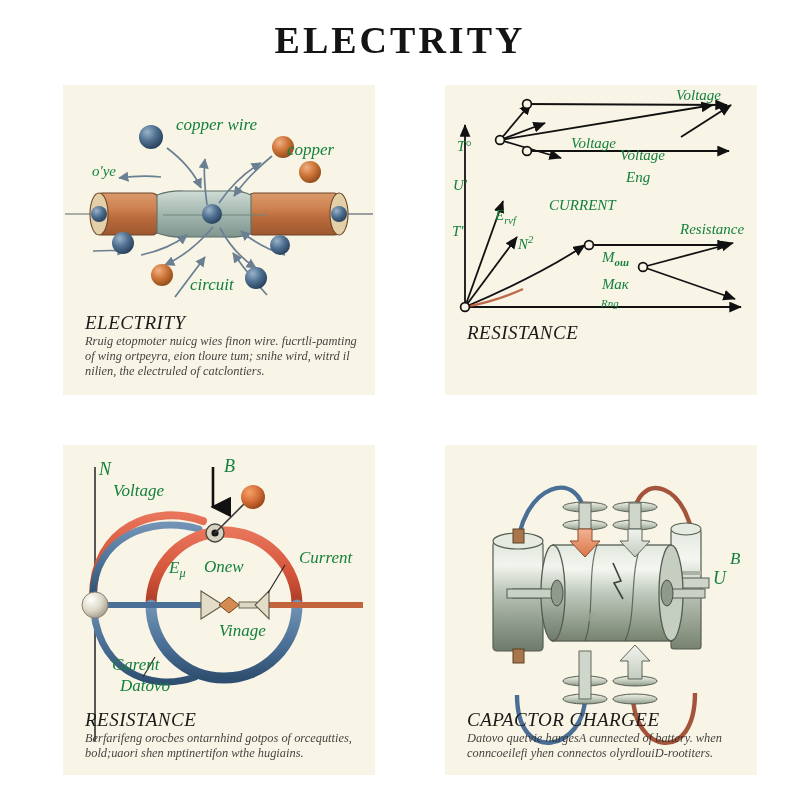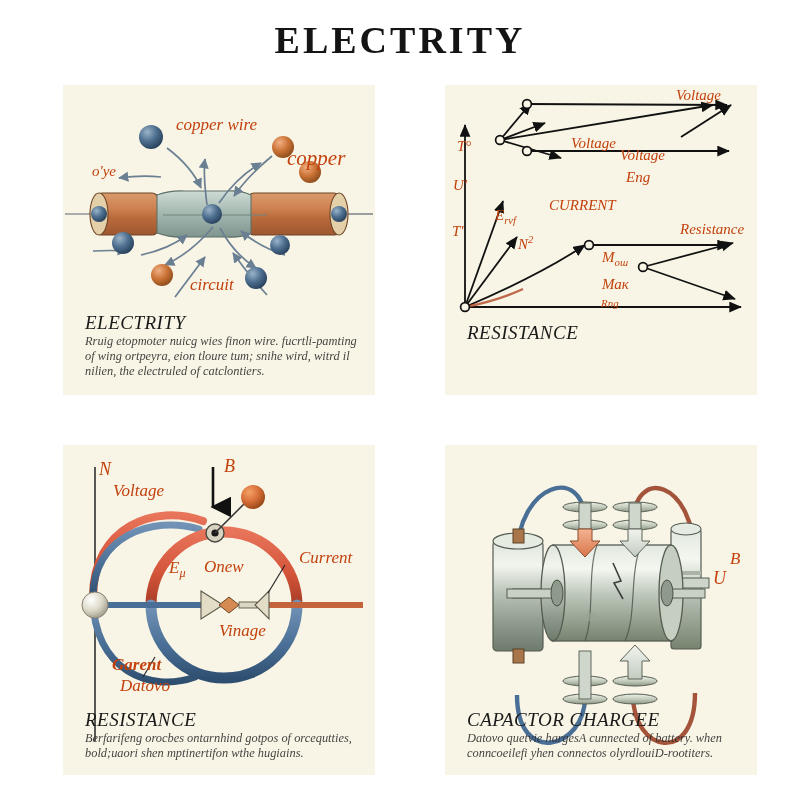--- a/index.html
+++ b/index.html
@@ -19,21 +19,21 @@
     font-family:"Liberation Serif",serif;font-style:italic;
     font-size:19px;color:#1a1a1a;letter-spacing:.5px;line-height:1.05;
   }
   .caption-body{
     font-family:"Liberation Serif",serif;font-style:italic;
     font-size:12.4px;color:#2b2b2b;line-height:1.22;margin-top:1px;
     opacity:.88;
   }
   .lbl{
     position:absolute;font-family:"Liberation Serif",serif;font-style:italic;
-    color:#c2410c;white-space:nowrap;
+    color:#15803d;white-space:nowrap;
   }
   .sup{font-size:.72em;vertical-align:super;font-style:italic;}
   svg{display:block;}
 </style>
 </head>
 <body>
 
 <div id="page-title">ELECTRITY</div>
 
 <div class="panel" style="left:63px;top:85px;width:312px;height:310px;">
@@ -98,21 +98,21 @@
     <circle cx="88" cy="52" r="12" fill="url(#eb)"></circle>
     <circle cx="220" cy="62" r="11" fill="url(#ec)"></circle>
     <circle cx="247" cy="87" r="11" fill="url(#ec)"></circle>
     <circle cx="60" cy="158" r="11" fill="url(#eb)"></circle>
     <circle cx="99" cy="190" r="11" fill="url(#ec)"></circle>
     <circle cx="217" cy="160" r="10" fill="url(#eb)"></circle>
     <circle cx="193" cy="193" r="11" fill="url(#eb)"></circle>
   </svg>
 
   <span class="lbl" style="left:113px;top:30px;font-size:17px;">copper wire</span>
-  <span class="lbl" style="left:224px;top:61px;font-size:21px;">copper</span>
+  <span class="lbl" style="left:224px;top:55px;font-size:17px;">copper</span>
   <span class="lbl" style="left:29px;top:78px;font-size:15px;">o'ye</span>
   <span class="lbl" style="left:127px;top:190px;font-size:17px;">circuit</span>
 
   <div class="caption" style="top:228px;">
     <div class="caption-title">ELECTRITY</div>
     <div class="caption-body">Rruig etopmoter nuicg wies finon wire. fucrtli-pamting of wing ortpeyra, eion tloure tum; snihe wird, witrd il nilien, the electruled of catclontiers.</div>
   </div>
 </div>
 
 <div class="panel" style="left:445px;top:85px;width:312px;height:310px;">
@@ -167,21 +167,21 @@
   <span class="lbl" style="left:12px;top:53px;font-size:15px;">T°</span>
   <span class="lbl" style="left:8px;top:92px;font-size:15px;">U'</span>
   <span class="lbl" style="left:7px;top:138px;font-size:15px;">T'</span>
   <span class="lbl" style="left:50px;top:122px;font-size:15px;">
     <span>E</span><sub style="font-size:.7em;">rvf</sub>
   </span>
   <span class="lbl" style="left:73px;top:148px;font-size:15px;">
     <span>N</span><span class="sup">2</span>
   </span>
   <span class="lbl" style="left:157px;top:164px;font-size:15px;">
-    <span>M</span><sub style="font-size:.72em;">ош</sub>
+    <span>M</span><sub style="font-size:.72em;font-weight:bold;">ош</sub>
   </span>
   <span class="lbl" style="left:157px;top:191px;font-size:15px;text-align:center;">Мак</span>
   <span class="lbl" style="left:156px;top:212px;font-size:11px;">Rng</span>
 
   <div class="caption" style="top:238px;">
     <div class="caption-title">RESISTANCE</div>
   </div>
 </div>
 
 <div class="panel" style="left:63px;top:445px;width:312px;height:330px;">
@@ -245,21 +245,21 @@
 
   <span class="lbl" style="left:36px;top:14px;font-size:18px;">N</span>
   <span class="lbl" style="left:161px;top:11px;font-size:18px;">B</span>
   <span class="lbl" style="left:50px;top:36px;font-size:17px;">Voltage</span>
   <span class="lbl" style="left:236px;top:103px;font-size:17px;">Current</span>
   <span class="lbl" style="left:106px;top:113px;font-size:17px;">
     <span>E</span><sub style="font-size:.72em;">μ</sub>
   </span>
   <span class="lbl" style="left:141px;top:112px;font-size:17px;">Onew</span>
   <span class="lbl" style="left:156px;top:176px;font-size:17px;text-align:right;">Vinage</span>
-  <span class="lbl" style="left:49px;top:210px;font-size:17px;font-weight:bold;">Garent</span>
+  <span class="lbl" style="left:49px;top:210px;font-size:17px;">Garent</span>
   <span class="lbl" style="left:57px;top:231px;font-size:17px;">Datovo</span>
 
   <div class="caption" style="top:265px;">
     <div class="caption-title">RESISTANCE</div>
     <div class="caption-body">Berfarifeng orocbes ontarnhind gotpos of orcequtties, bold;uaori shen mptinertifon wthe hugiains.</div>
   </div>
 </div>
 
 <div class="panel" style="left:445px;top:445px;width:312px;height:330px;">
   <svg class="panel-figure" viewBox="0 0 312 330" width="312" height="330">

